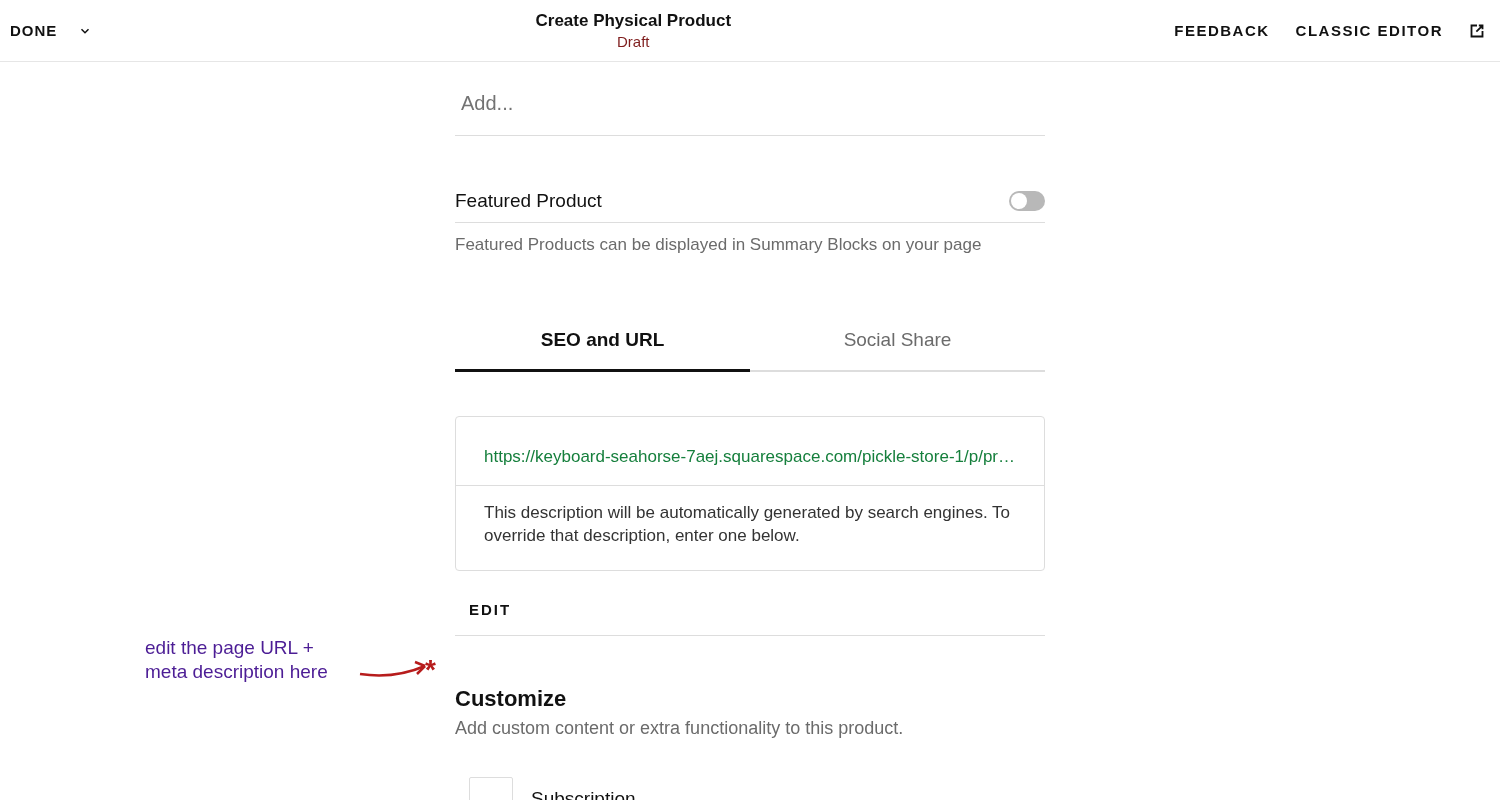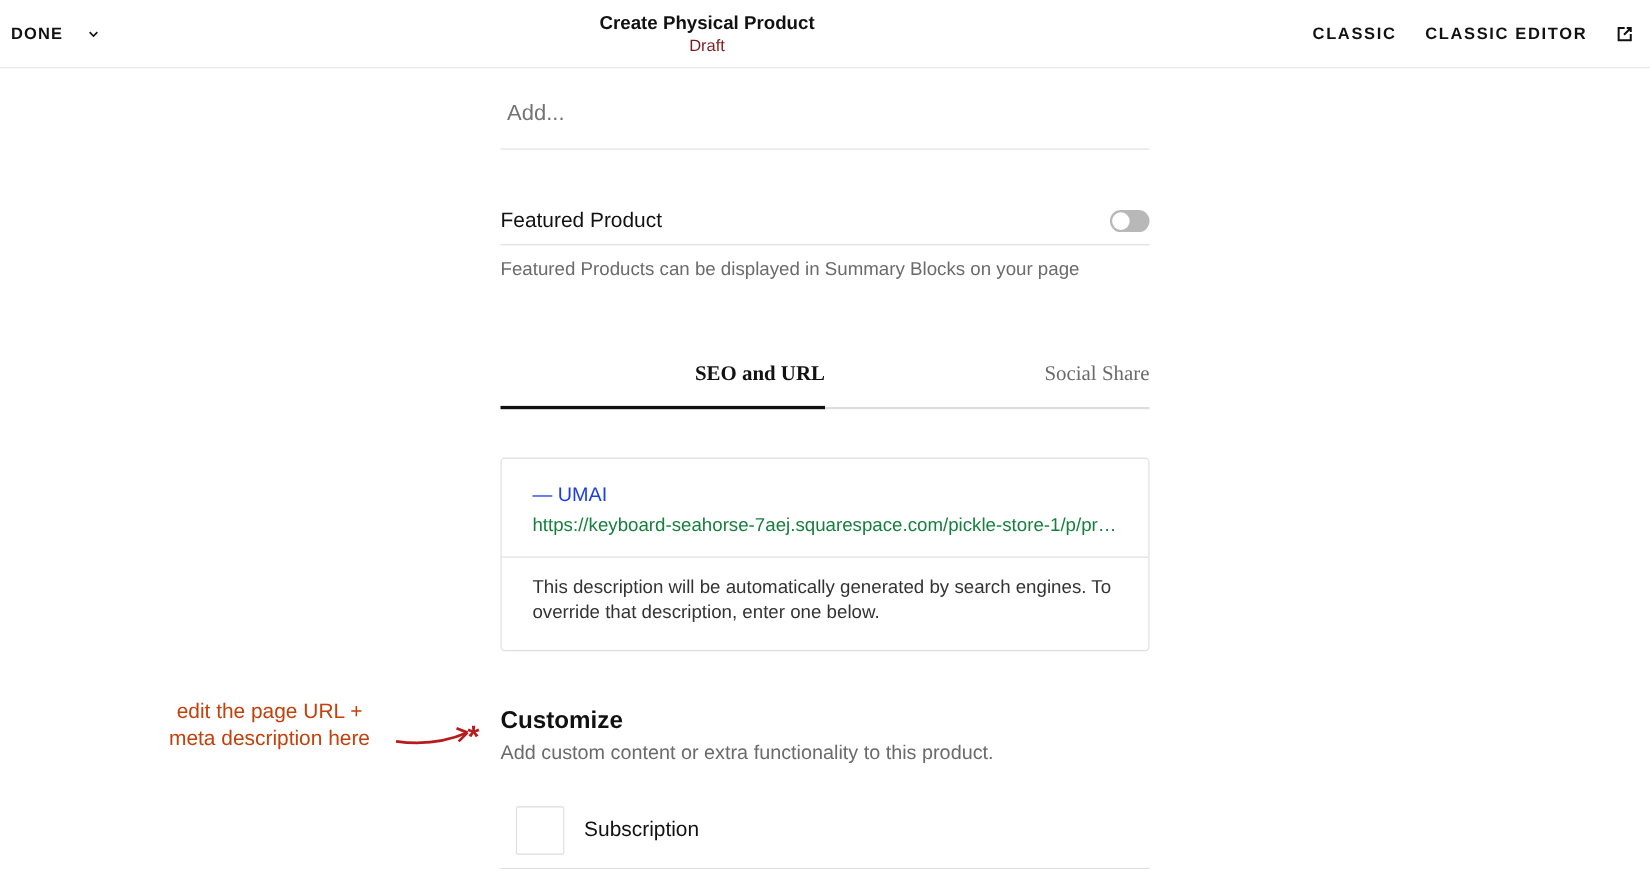--- a/index.html
+++ b/index.html
@@ -19,59 +19,59 @@
 
   .tags-input { font-size: 20px; color: #737373; padding: 10px 6px 20px 6px; border-bottom: 1px solid #ddd; margin-top: 20px; }
 
   .feat-row { display: flex; align-items: center; justify-content: space-between; margin-top: 54px; border-bottom: 1px solid #ddd; padding-bottom: 10px; }
   .feat-label { font-size: 19px; }
   .toggle { width: 36px; height: 20px; background: #b8b8b8; border-radius: 20px; position: relative; cursor: pointer; }
   .toggle-knob { position: absolute; left: 2px; top: 2px; width: 16px; height: 16px; background: #fff; border-radius: 50%; }
   .feat-desc { font-size: 17px; color: #6b6b6b; margin-top: 12px; }
 
   .tabs { display: flex; margin-top: 60px; }
-  .tab { flex: 1; text-align: right; padding: 14px 0 18px 0; font-size: 19px; border-bottom: 2px solid #ddd; cursor: pointer; color: #6b6b6b; font-family: Liberation Serif, serif; }
+  .tab { flex: 1; text-align: center; padding: 14px 0 18px 0; font-size: 19px; border-bottom: 2px solid #ddd; cursor: pointer; color: #6b6b6b; }
   .tab.active { color: #111; font-weight: 600; border-bottom: 3px solid #111; }
 
   .seo-card { border: 1px solid #ddd; border-radius: 4px; margin-top: 44px; padding: 22px 28px 22px 28px; }
   .seo-title { color: #1a3ee8; font-size: 18px; }
   .seo-url { color: #157f3c; font-size: 17px; margin-top: 8px; white-space: nowrap; overflow: hidden; text-overflow: ellipsis; }
   .seo-divider { height: 1px; background: #ddd; margin: 18px -28px 16px -28px; }
   .seo-desc { font-size: 17px; color: #333; line-height: 1.35; }
 
   .edit-row { margin-top: 30px; border-bottom: 1px solid #ddd; padding: 0 14px 16px 14px; }
   .edit-btn { font-size: 15px; font-weight: 600; letter-spacing: 2px; cursor: pointer; }
 
   .customize-h { font-size: 22px; font-weight: 700; margin-top: 50px; }
   .customize-sub { font-size: 18px; color: #6b6b6b; margin-top: 6px; }
 
   .sub-row { display: flex; align-items: center; gap: 18px; margin-top: 30px; border-bottom: 1px solid #ddd; padding: 8px 0 12px 14px; cursor: pointer; }
   .sub-icon-box { width: 44px; height: 44px; border: 1px solid #ddd; border-radius: 2px; display: flex; align-items: center; justify-content: center; }
   .sub-title { font-size: 19px; }
 
-  .annotation { position: absolute; left: -310px; top: 554px; color: #c2410c; font-size: 19px; text-align: center; line-height: 1.25; width: 200px; }
+  .annotation { position: absolute; left: -310px; top: 554px; color: #4c1d95; font-size: 19px; text-align: left; line-height: 1.25; width: 200px; }
   .arrow-svg { position: absolute; left: -100px; top: 572px; }
   .asterisk { position: absolute; left: -30px; top: 572px; color: #b71c1c; font-size: 28px; font-weight: 700; }
 </style>
 </head>
 <body>
 
 <div class="header">
   <div class="header-left">
     <span>DONE</span>
     <svg class="chev" viewBox="0 0 24 24">
         <path d="M6 9l6 6 6-6" fill="none" stroke="#111" stroke-width="2.5"></path>
       </svg>
   </div>
   <div class="header-center">
     <div class="header-title">Create Physical Product</div>
     <div class="header-sub">Draft</div>
   </div>
   <div class="header-right">
-    <div class="hr-link">CLASSIC</div>
+    <div class="hr-link">FEEDBACK</div>
     <div class="classic-wrap">
       <span class="hr-link">CLASSIC EDITOR</span>
       <svg class="external-icon" viewBox="0 0 24 24">
         <path d="M5 5h7v2H7v10h10v-5h2v7H5V5z M14 5h5v5h-2V8.4L12 13.4 10.6 12 15.6 7H14V5z" fill="#111"></path>
       </svg>
     </div>
   </div>
 </div>
 
 <div class="content">
@@ -85,26 +85,28 @@
     </div>
   </div>
   <div class="feat-desc">Featured Products can be displayed in Summary Blocks on your page</div>
 
   <div class="tabs">
     <div class="tab active">SEO and URL</div>
     <div class="tab">Social Share</div>
   </div>
 
   <div class="seo-card">
-    <div class="seo-title">— UMAI</div>
     <div class="seo-url">https://keyboard-seahorse-7aej.squarespace.com/pickle-store-1/p/pr30hf...</div>
     <div class="seo-divider"></div>
     <div class="seo-desc">This description will be automatically generated by search engines. To override that description, enter one below.</div>
   </div>
 
+  <div class="edit-row">
+    <span class="edit-btn">EDIT</span>
+  </div>
 
   <div class="customize-h">Customize</div>
   <div class="customize-sub">Add custom content or extra functionality to this product.</div>
 
   <div class="sub-row">
     <div class="sub-icon-box">
       
     </div>
     <div>
       <div class="sub-title">Subscription</div>

